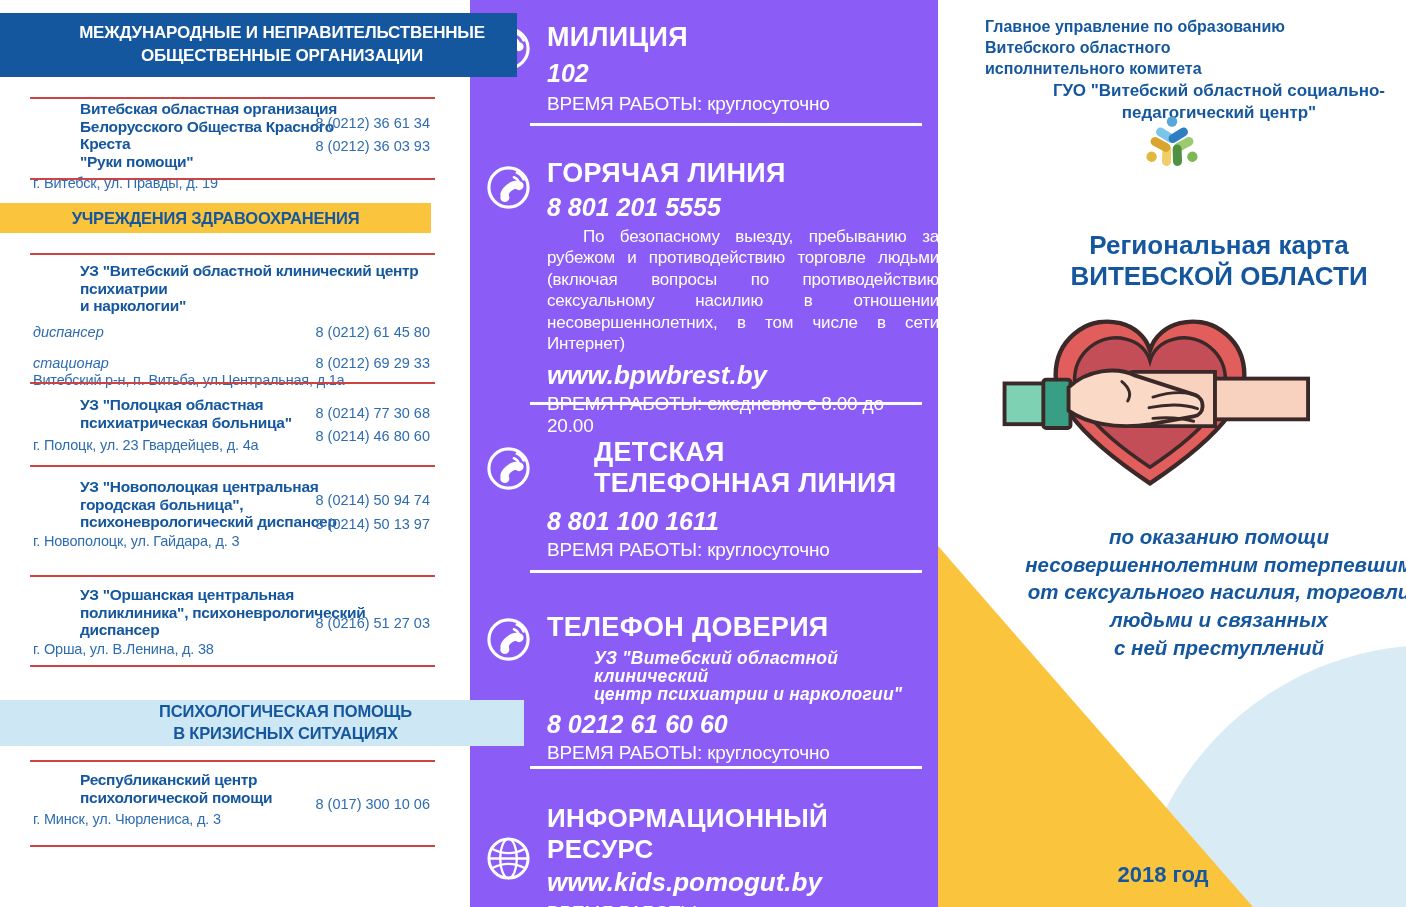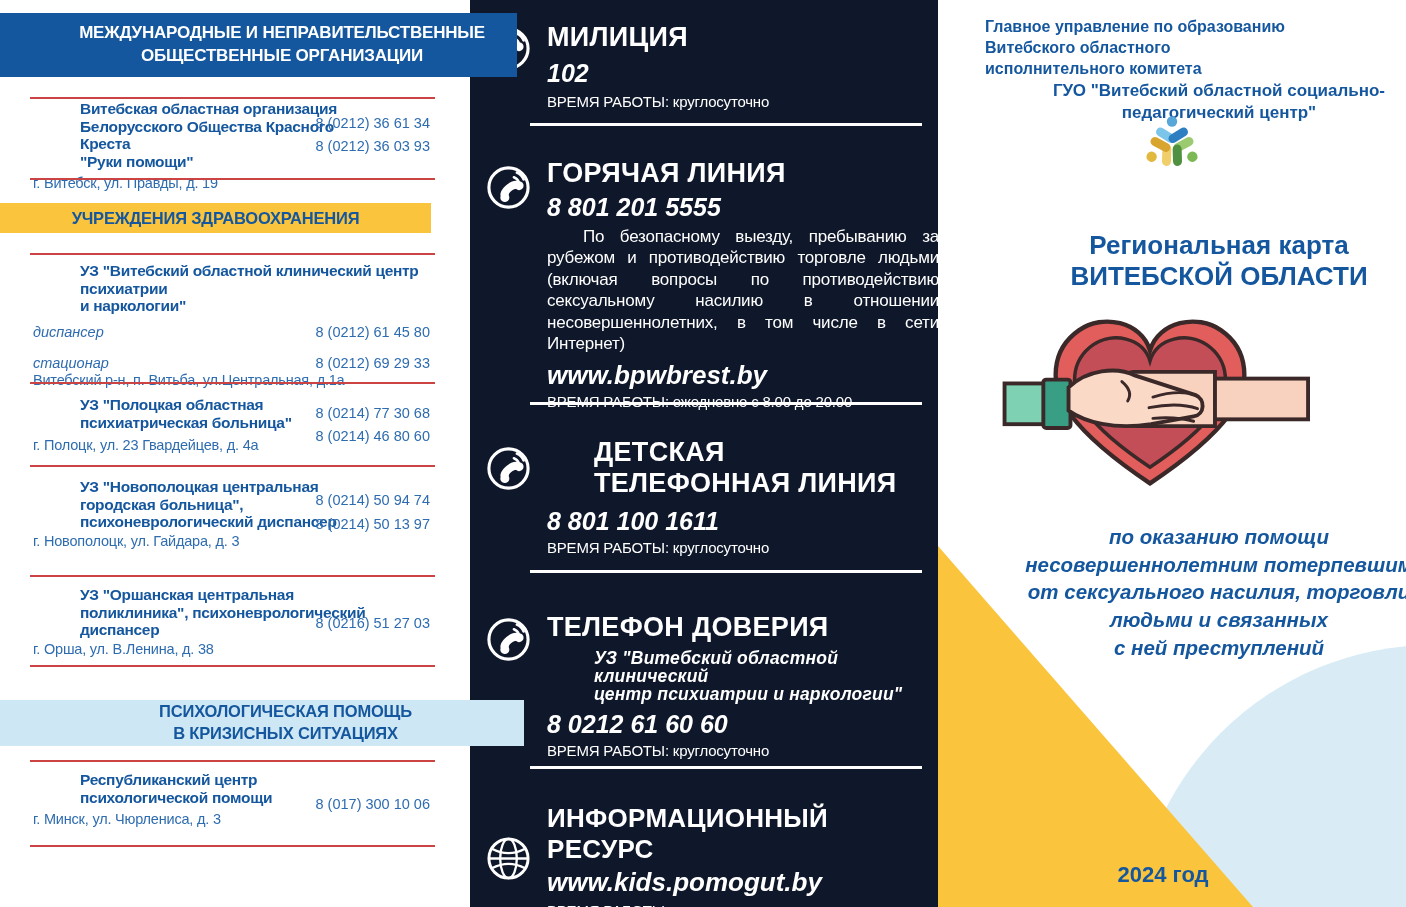--- a/index.html
+++ b/index.html
@@ -21,27 +21,27 @@
   .redline{position:absolute;left:30px;width:405px;height:2px;background:#CC4343;}
   .lp-entry{position:absolute;left:33px;width:397px;color:#15579E;}
   .lp-entry .name{font-weight:bold;font-size:15.5px;line-height:17.5px;letter-spacing:-0.3px;color:#15579E;}
   .lp-entry .addr{font-size:14.5px;color:#2E6CB0;margin-top:5px;letter-spacing:-0.2px;}
   .lp-entry .phones{position:absolute;right:0;text-align:right;font-size:14.5px;color:#2E6CB0;line-height:23px;}
   .lp-entry .row{display:flex;justify-content:space-between;font-size:14.5px;color:#2E6CB0;}
   .lp-entry .row .lbl{font-style:italic;}
   .narrow{width:300px;}
 
   
-  .panel-mid{position:absolute;left:470px;top:0;width:468px;height:907px;background:#0f172a;color:#fff;z-index:1;}
+  .panel-mid{position:absolute;left:470px;top:0;width:468px;height:907px;background:#8b5cf6;color:#fff;z-index:1;}
   .m-section{position:absolute;left:15px;width:440px;}
   .m-icon{position:absolute;left:0;width:47px;height:47px;}
   .m-text{margin-left:62px;}
   .m-title{font-weight:bold;font-size:27px;line-height:31px;letter-spacing:0.3px;}
   .m-number{font-weight:bold;font-style:italic;font-size:25px;margin-top:6px;}
-  .m-hours{font-size:15px;margin-top:5px;letter-spacing:-0.2px;}
+  .m-hours{font-size:19px;margin-top:5px;letter-spacing:-0.2px;}
   .m-desc{font-size:17px;text-align:justify;text-indent:36px;line-height:1.26;margin-top:4px;
     width:392px;letter-spacing:-0.2px;}
   .m-site{font-weight:bold;font-style:italic;font-size:26px;margin-top:6px;}
   .m-org{font-weight:bold;font-style:italic;font-size:17.5px;line-height:18px;margin-top:6px;letter-spacing:0.2px;}
   .sep{position:absolute;left:60px;width:392px;height:3px;background:#fff;}
 
   
   .panel-right{position:absolute;left:938px;top:0;width:468px;height:907px;background:#fff;overflow:hidden;z-index:1;}
   .rp-dept{position:absolute;top:16px;left:0;width:468px;text-align:left;color:#15579E;
     font-weight:bold;font-size:16px;line-height:1.32;}
@@ -300,16 +300,16 @@
       <path d="M168 94 q26 -8 44 -2" fill="none" stroke="#3A2928" stroke-width="3" stroke-linecap="round"></path>
       <path d="M164 105 q30 -6 50 1" fill="none" stroke="#3A2928" stroke-width="3" stroke-linecap="round"></path>
       <path d="M168 116 q24 -2 42 3" fill="none" stroke="#3A2928" stroke-width="3" stroke-linecap="round"></path>
     </svg>
 
     <div class="rp-subtitle pre">по оказанию помощи
 несовершеннолетним потерпевшим
 от сексуального насилия, торговли
 людьми и связанных
 с ней преступлений</div>
-    <div class="rp-year">2024 год</div>
+    <div class="rp-year">2018 год</div>
   </div>
 
 </div>
 
 </body></html>

